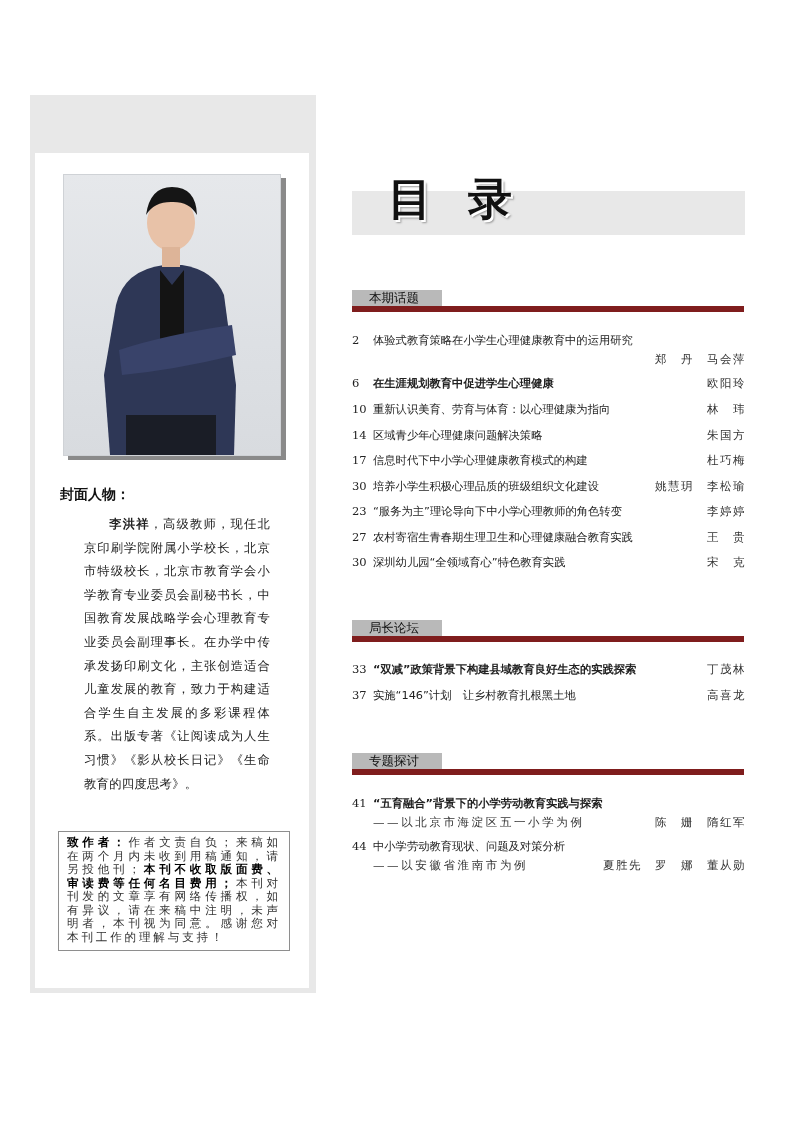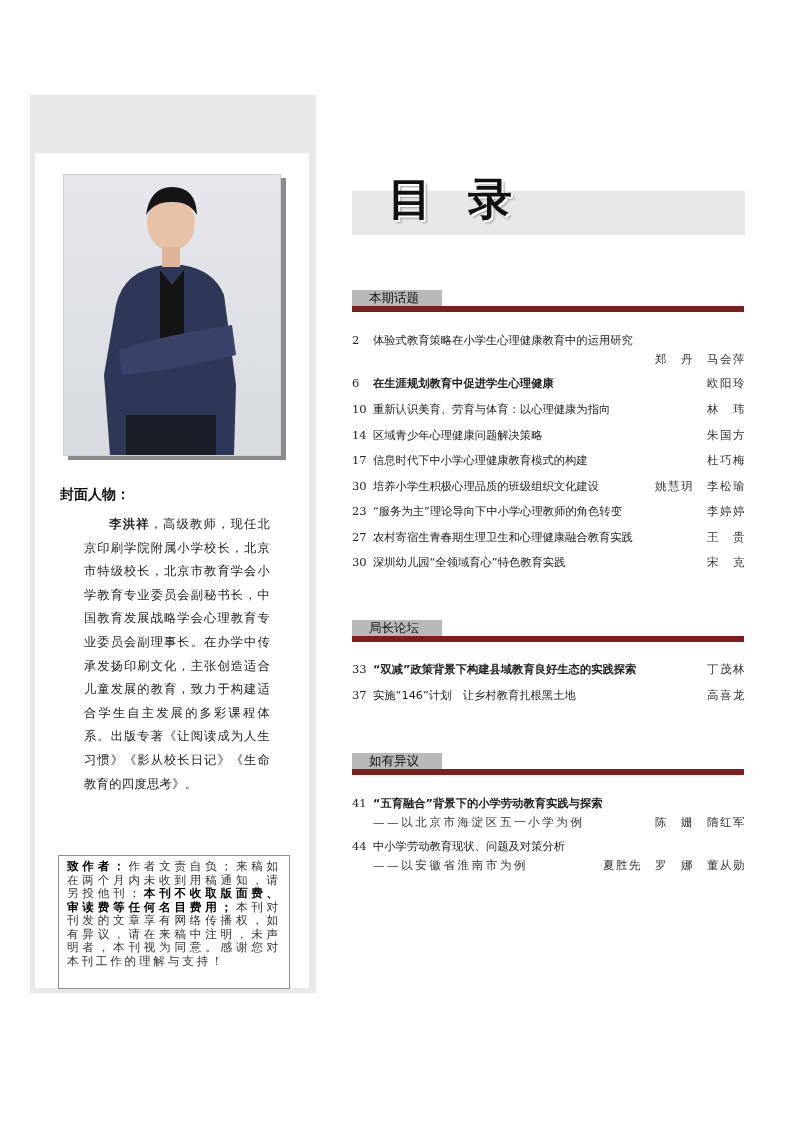--- a/index.html
+++ b/index.html
@@ -26,21 +26,21 @@
     position: absolute; left: 60px; top: 486px; font-size: 14px; font-weight: bold;
     font-family: Liberation Serif, serif; color: #111;
   }
   .bio {
     position: absolute; left: 84px; top: 512px; width: 186px;
     font-size: 12.3px; line-height: 23.6px; color: #222; text-align: justify;
     text-indent: 2.05em; letter-spacing: 0.3px;
   }
   .bio .name { font-weight: bold; }
   .notice {
-    position: absolute; left: 58px; top: 855px; width: 214px; padding: 4px 8px 20px 8px;
+    position: absolute; left: 58px; top: 831px; width: 214px; padding: 4px 8px 6px 8px;
     border: 1px solid #8e8e8e; font-size: 11.6px; line-height: 13.5px; letter-spacing: 2.8px;
     color: #333; text-align: justify; font-family: "DejaVu Sans", sans-serif;
   }
   .notice b { color: #000; }
   .toc-title-bar {
     position: absolute; left: 352px; top: 191px; width: 393px; height: 44px; background: #e8e8e8;
   }
   .toc-title {
     position: absolute; left: 388px; top: 170px; font-size: 44px; font-weight: bold; letter-spacing: 36px;
     font-family: "DejaVu Sans", sans-serif; color: #111;
@@ -152,21 +152,21 @@
   <span class="authors">丁茂林</span>
 </div>
 <div class="entry" style="top:688px;">
   <span class="num">37</span>
   <span class="title">实施“146”计划　让乡村教育扎根黑土地</span>
   <span class="authors">高喜龙</span>
 </div>
 
 <div class="section" style="top:753px;">
   <div class="section-head">
-    <div class="section-tab">如有异议</div>
+    <div class="section-tab">专题探讨</div>
   </div>
 </div>
 <div class="entry bold" style="top:796px;">
   <span class="num">41</span>
   <span class="title">“五育融合”背景下的小学劳动教育实践与探索</span>
   <span class="sub" style="top:19px;">——以北京市海淀区五一小学为例</span>
   <span class="authors" style="top:19px;">陈　姗　隋红军</span>
 </div>
 <div class="entry" style="top:839px;">
   <span class="num">44</span>

